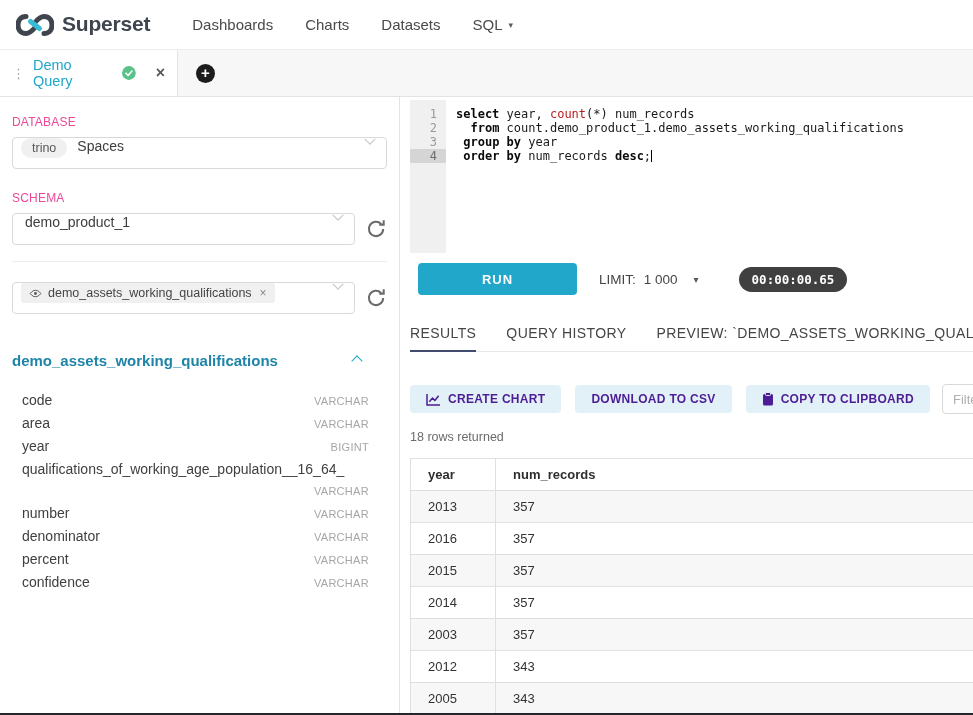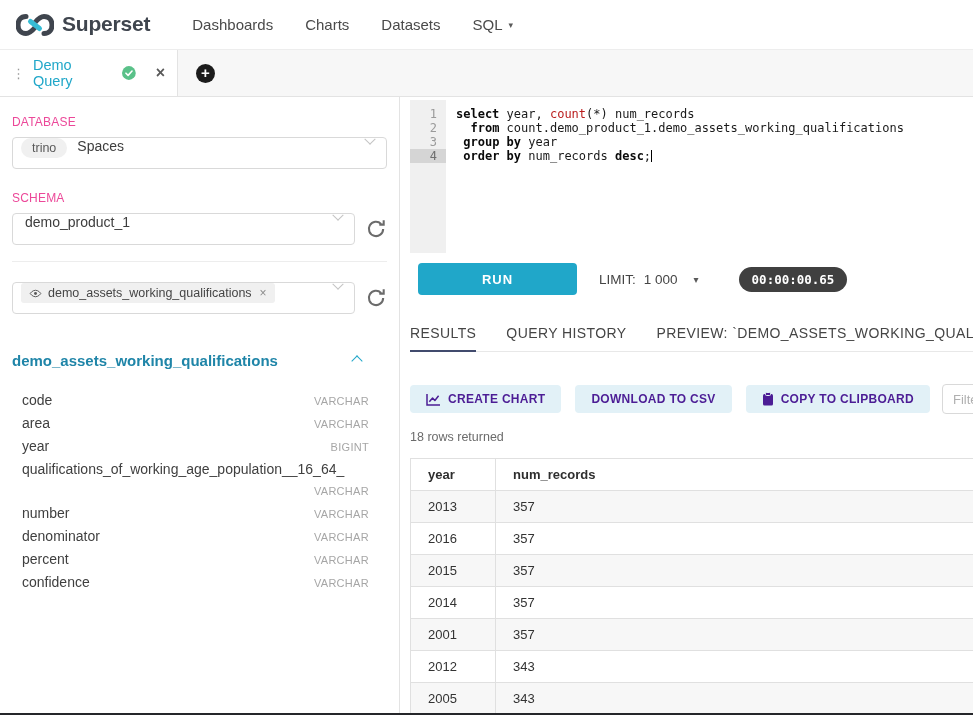--- a/index.html
+++ b/index.html
@@ -287,21 +287,21 @@
           </tr>
           <tr>
             <td>2015</td>
             <td>357</td>
           </tr>
           <tr>
             <td>2014</td>
             <td>357</td>
           </tr>
           <tr>
-            <td>2001</td>
+            <td>2003</td>
             <td>357</td>
           </tr>
           <tr>
             <td>2012</td>
             <td>343</td>
           </tr>
           <tr>
             <td>2005</td>
             <td>343</td>
           </tr>

